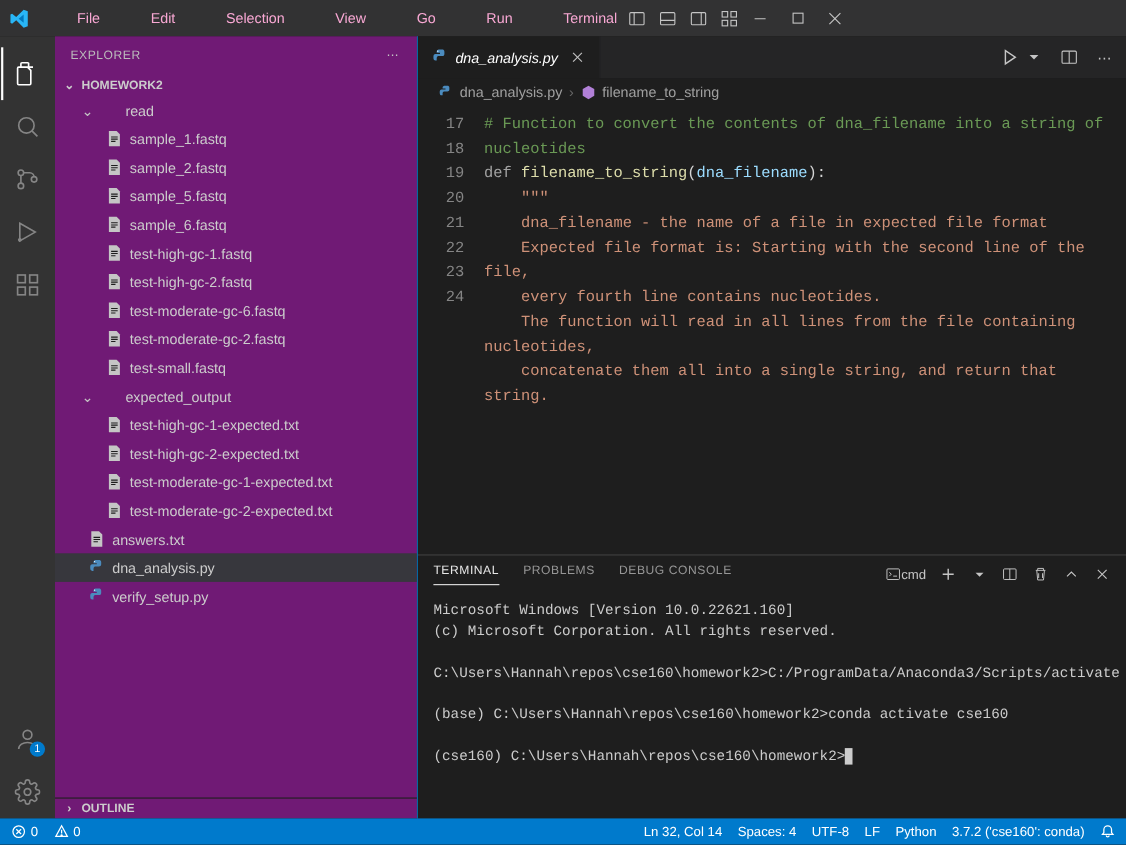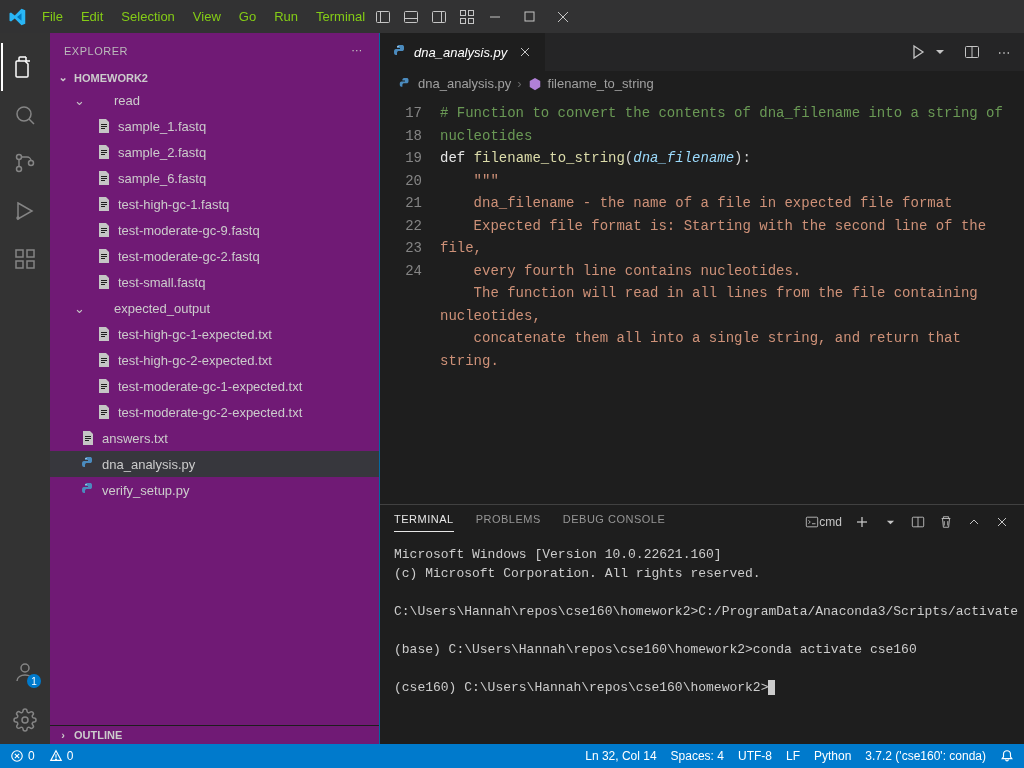--- a/index.html
+++ b/index.html
@@ -14,21 +14,21 @@
   
   .titlebar {
     height: 33px; background: #323233;
     display: flex; align-items: center;
     padding: 0 8px; gap: 2px;
     user-select: none;
   }
   .vscode-logo { width: 18px; height: 18px; margin-right: 6px; }
   .menu-item {
     padding: 5px 8px; border-radius: 4px;
-    color: #84cc16; cursor: default;
+    color: #f9a8d4; cursor: default; margin-left: 28px;
   }
   .title-text {
     flex: 1; text-align: center;
     color: #cccccc; font-size: 12px;
     white-space: nowrap; overflow: hidden; text-overflow: ellipsis;
     padding: 0 8px;
   }
   .layout-icons { display: flex; gap: 12px; align-items: center; margin-right: 10px; }
   .layout-icons svg, .win-controls svg { display:block; }
   .win-controls { display: flex; gap: 18px; align-items: center; padding-right: 8px; }
@@ -136,23 +136,23 @@
   }
   .gutter {
     width: 60px; text-align: right; color: #858585;
     padding: 5px 18px 0 0;
   }
   .code {
     flex: 1; padding-top: 5px; white-space: pre-wrap;
     color: #d4d4d4;
   }
   .c-comment { color: #6A9955; }
-  .c-keyword { color: #e5e5e5; }
+  .c-keyword { color: #a3a3a3; }
   .c-func { color: #dcdcaa; }
-  .c-param { color: #9cdcfe; font-style: italic; }
+  .c-param { color: #9cdcfe; }
   .c-string { color: #ce9178; }
 
   
   .panel {
     height: 240px; border-top: 1px solid #414141;
     display:flex; flex-direction:column;
     background: #1e1e1e;
   }
   .panel-tabs {
     height: 34px; display:flex; align-items:center;
@@ -338,41 +338,61 @@
           <span class="label">sample_2.fastq</span>
         </div>
         <div class="tree-row">
           <span class="indent" style="width:22px"></span>
           <span class="ficon">
             <svg viewBox="0 0 16 16">
               <path fill="#c5c5c5" d="M3 1h7l3 3v11H3V1z"></path>
               <path fill="#1e1e1e" d="M5 6h6v1H5zM5 8h6v1H5zM5 10h4v1H5z"></path>
             </svg>
           </span>
+          <span class="label">sample_5.fastq</span>
+        </div>
+        <div class="tree-row">
+          <span class="indent" style="width:22px"></span>
+          <span class="ficon">
+            <svg viewBox="0 0 16 16">
+              <path fill="#c5c5c5" d="M3 1h7l3 3v11H3V1z"></path>
+              <path fill="#1e1e1e" d="M5 6h6v1H5zM5 8h6v1H5zM5 10h4v1H5z"></path>
+            </svg>
+          </span>
           <span class="label">sample_6.fastq</span>
         </div>
         <div class="tree-row">
           <span class="indent" style="width:22px"></span>
           <span class="ficon">
             <svg viewBox="0 0 16 16">
               <path fill="#c5c5c5" d="M3 1h7l3 3v11H3V1z"></path>
               <path fill="#1e1e1e" d="M5 6h6v1H5zM5 8h6v1H5zM5 10h4v1H5z"></path>
             </svg>
           </span>
           <span class="label">test-high-gc-1.fastq</span>
         </div>
         <div class="tree-row">
           <span class="indent" style="width:22px"></span>
           <span class="ficon">
             <svg viewBox="0 0 16 16">
               <path fill="#c5c5c5" d="M3 1h7l3 3v11H3V1z"></path>
               <path fill="#1e1e1e" d="M5 6h6v1H5zM5 8h6v1H5zM5 10h4v1H5z"></path>
             </svg>
           </span>
-          <span class="label">test-moderate-gc-9.fastq</span>
+          <span class="label">test-high-gc-2.fastq</span>
+        </div>
+        <div class="tree-row">
+          <span class="indent" style="width:22px"></span>
+          <span class="ficon">
+            <svg viewBox="0 0 16 16">
+              <path fill="#c5c5c5" d="M3 1h7l3 3v11H3V1z"></path>
+              <path fill="#1e1e1e" d="M5 6h6v1H5zM5 8h6v1H5zM5 10h4v1H5z"></path>
+            </svg>
+          </span>
+          <span class="label">test-moderate-gc-6.fastq</span>
         </div>
         <div class="tree-row">
           <span class="indent" style="width:22px"></span>
           <span class="ficon">
             <svg viewBox="0 0 16 16">
               <path fill="#c5c5c5" d="M3 1h7l3 3v11H3V1z"></path>
               <path fill="#1e1e1e" d="M5 6h6v1H5zM5 8h6v1H5zM5 10h4v1H5z"></path>
             </svg>
           </span>
           <span class="label">test-moderate-gc-2.fastq</span>

